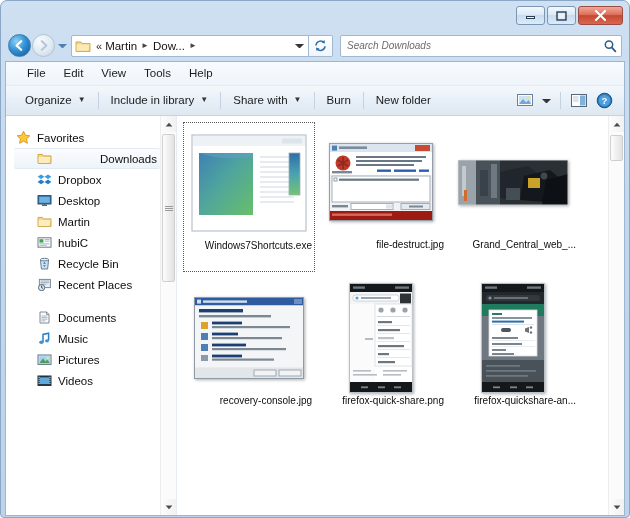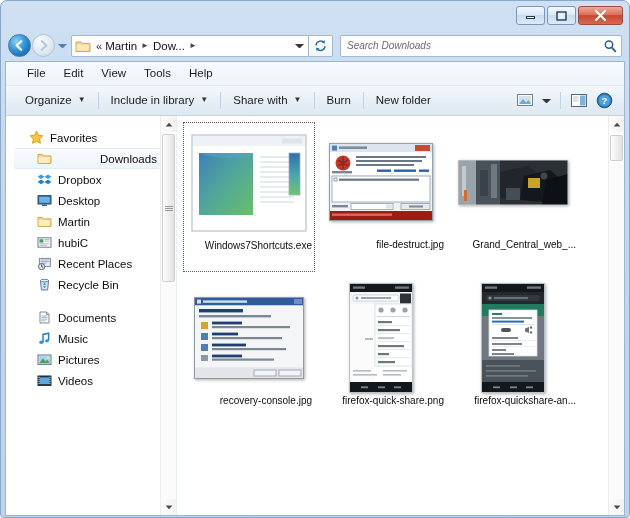--- a/index.html
+++ b/index.html
@@ -249,21 +249,21 @@
   #navlist {
     flex: 1 1 auto;
     padding-top: 11px;
     overflow: hidden;
   }
   .navgroup-gap { height: 12px; }
   .navrow {
     height: 21px;
     display: flex;
     align-items: center;
-    padding-left: 22px;
+    padding-left: 9px;
     box-sizing: border-box;
   }
   .navrow.child { padding-left: 30px; }
   .navrow.selected {
     background: linear-gradient(to bottom, #fafcfe 0%, #eef4fa 100%);
     border-top: 1px solid #e2ebf3;
     border-bottom: 1px solid #e2ebf3;
     margin-left: 8px;
     padding-left: 22px;
     border-radius: 2px;
@@ -573,39 +573,39 @@
                 <rect x="2.4" y="3.2" width="4" height="3.4" fill="#45a05a"></rect>
                 <path d="M7.6 3.6 L12.6 3.6 M7.6 5.2 L12.6 5.2 M2.4 7.8 L12.6 7.8 M2.4 9.3 L10 9.3" stroke="#9fb0bf" stroke-width="0.9"></path>
               </svg>
             </span>
             <span class="navlabel">hubiC</span>
           </div>
 
           <div class="navrow child">
             <span class="navicon">
               <svg width="15" height="13" viewBox="0 0 15 13">
+                <path d="M3.4 2.6 L11.6 2.6 L10.6 12 L4.4 12 Z" fill="#cfe0ee" stroke="#6b8195" stroke-width="1"></path>
+                <ellipse cx="7.5" cy="2.6" rx="4.1" ry="1.3" fill="#e8f1f8" stroke="#6b8195" stroke-width="1"></ellipse>
+                <path d="M7.5 4.6 L8.9 7 L6.1 7 Z" fill="#3a8fd0"></path>
+                <path d="M6.2 8 L8.8 8 L7.5 10.2 Z" fill="#3a8fd0"></path>
+              </svg>
+            </span>
+            <span class="navlabel">Recycle Bin</span>
+          </div>
+
+          <div class="navrow child">
+            <span class="navicon">
+              <svg width="15" height="13" viewBox="0 0 15 13">
                 <rect x="2.4" y="1.4" width="11" height="8.2" fill="#e8eef4" stroke="#7a8b9a" stroke-width="1"></rect>
                 <path d="M3.6 3 L12.2 3 M3.6 4.6 L12.2 4.6 M3.6 6.2 L9.5 6.2" stroke="#9aaaba" stroke-width="0.9"></path>
                 <circle cx="4.6" cy="9.6" r="3.1" fill="#dfe8f0" stroke="#55697c" stroke-width="1"></circle>
                 <path d="M4.6 7.6 L4.6 9.6 L6 10.4" stroke="#2f4558" stroke-width="1" fill="none"></path>
               </svg>
             </span>
             <span class="navlabel">Recent Places</span>
-          </div>
-
-          <div class="navrow child">
-            <span class="navicon">
-              <svg width="15" height="13" viewBox="0 0 15 13">
-                <path d="M3.4 2.6 L11.6 2.6 L10.6 12 L4.4 12 Z" fill="#cfe0ee" stroke="#6b8195" stroke-width="1"></path>
-                <ellipse cx="7.5" cy="2.6" rx="4.1" ry="1.3" fill="#e8f1f8" stroke="#6b8195" stroke-width="1"></ellipse>
-                <path d="M7.5 4.6 L8.9 7 L6.1 7 Z" fill="#3a8fd0"></path>
-                <path d="M6.2 8 L8.8 8 L7.5 10.2 Z" fill="#3a8fd0"></path>
-              </svg>
-            </span>
-            <span class="navlabel">Recycle Bin</span>
           </div>
 
           <div class="navgroup-gap"></div>
 
 
           <div class="navrow child">
             <span class="navicon">
               <svg width="15" height="13" viewBox="0 0 15 13">
                 <path d="M3 1 L9.6 1 L12 3.4 L12 12 L3 12 Z" fill="#fbfcfd" stroke="#7c8b99" stroke-width="1"></path>
                 <path d="M9.6 1 L9.6 3.4 L12 3.4" fill="#dde6ee" stroke="#7c8b99" stroke-width="1"></path>

